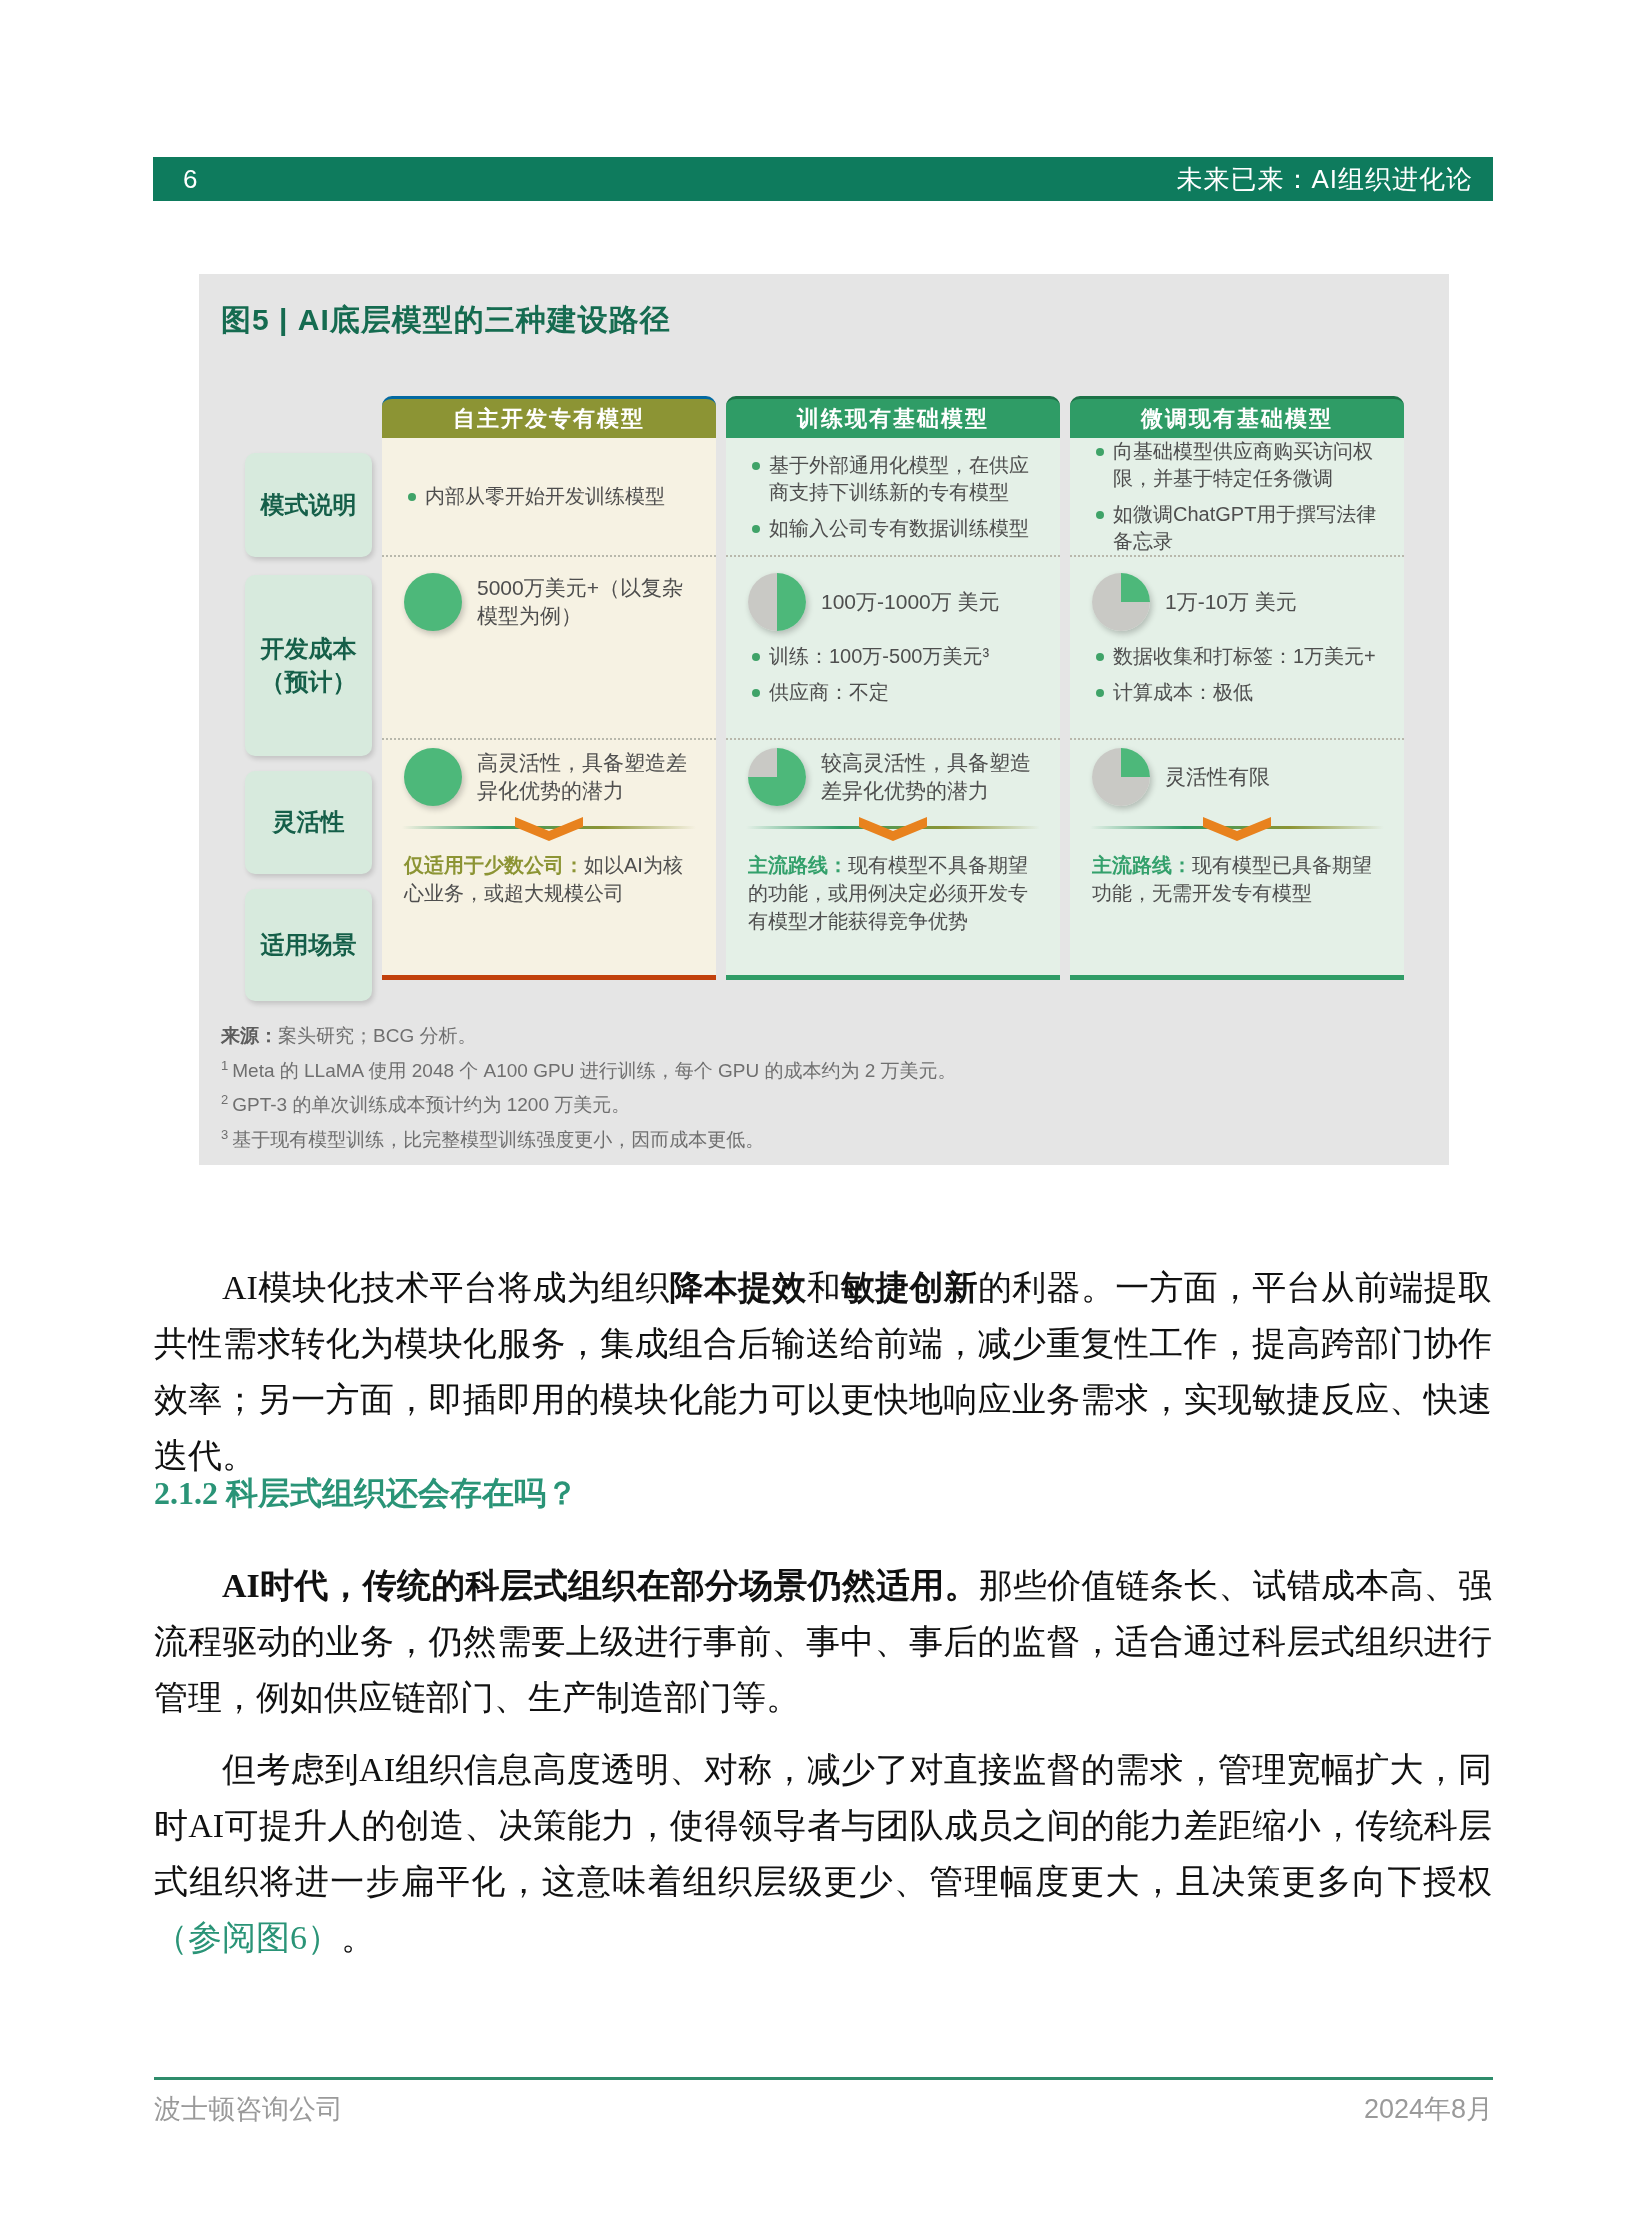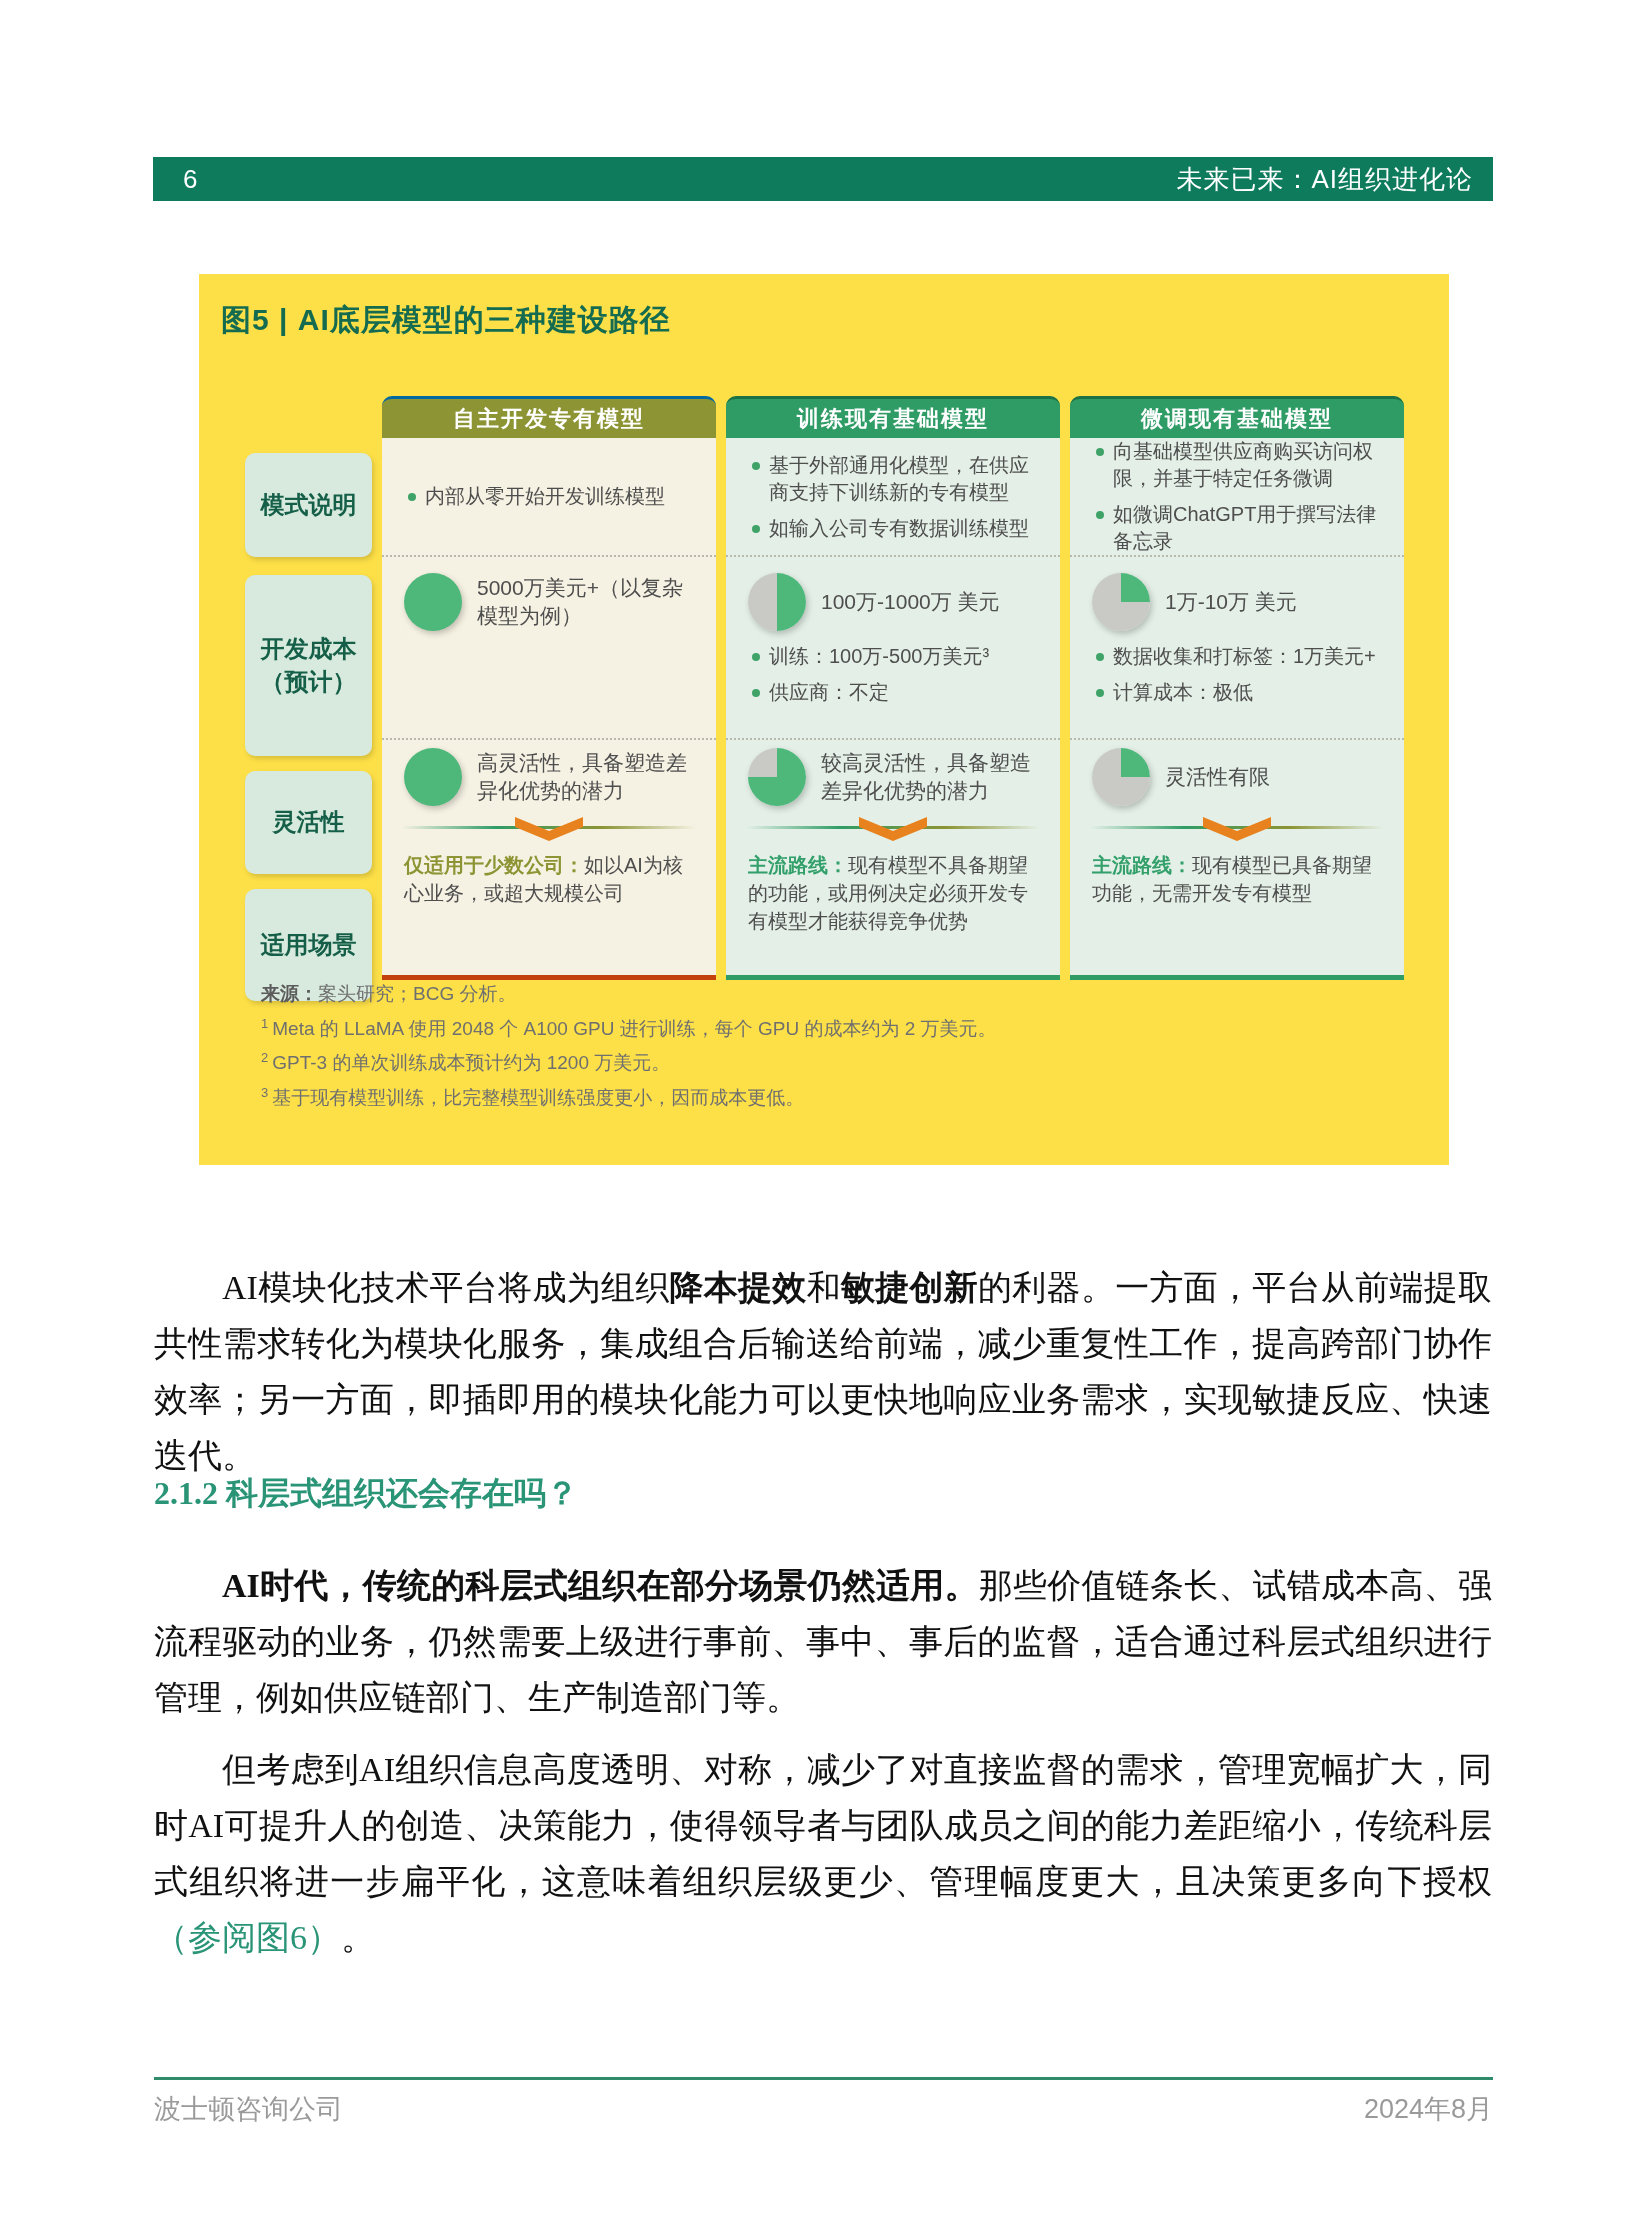--- a/index.html
+++ b/index.html
@@ -7,21 +7,21 @@
        font-family:"Liberation Sans",sans-serif;-webkit-font-smoothing:antialiased;}
   .abs{position:absolute;}
 
   
   .header-bar{left:153px;top:157px;width:1340px;height:44px;background:#0E7B5D;color:#fff;
     display:flex;align-items:center;justify-content:space-between;padding:0 20px 0 30px;box-sizing:border-box;}
   .header-bar .pageno{font-size:26px;}
   .header-bar .doc-title{font-size:26px;letter-spacing:1px;}
 
   
-  .figure-box{left:199px;top:274px;width:1250px;height:891px;background:#fde047;}
+  .figure-box{left:199px;top:274px;width:1250px;height:891px;background:#e5e5e5;}
   .figure-title{position:absolute;left:22px;top:26px;font-size:30px;font-weight:bold;color:#156B50;letter-spacing:1px;}
 
   .fig-table{position:absolute;left:46px;top:122px;width:1160px;height:584px;
     display:grid;grid-template-columns:127px 334px 334px 334px;column-gap:10px;}
 
   
   .label-col{display:flex;flex-direction:column;}
   .row-label{background:#D7EADD;border-radius:10px;box-shadow:2px 3px 5px rgba(0,0,0,.15);
     color:#155F49;font-weight:bold;font-size:24px;display:flex;align-items:center;justify-content:center;
     white-space:pre-line;line-height:1.35;}
@@ -66,21 +66,21 @@
   .chevron{position:absolute;left:50%;top:3px;transform:translateX(-50%);width:68px;height:24px;background:#E8821E;
     clip-path:polygon(0 0, 50% 58%, 100% 0, 100% 42%, 50% 100%, 0 42%);}
 
   .scenario-cell{flex:1;padding-top:9px;font-size:20px;line-height:1.4;}
   .scenario-cell p{margin:0;}
   .scenario-lead{font-weight:bold;}
   .col-olive .scenario-lead{color:#8C9434;}
   .col-green .scenario-lead{color:#33A06B;}
 
   
-  .footnotes{position:absolute;left:22px;top:706px;font-size:19px;color:#6F6F6F;line-height:1.5;margin-left:40px;}
+  .footnotes{position:absolute;left:22px;top:748px;font-size:19px;color:#6F6F6F;line-height:1.5;}
   .footnotes .src{margin-bottom:5px;}
   .footnotes .src b{color:#5c5c5c;}
   .footnotes .note{margin-bottom:5px;}
   .footnotes sup{font-size:13px;margin-right:4px;}
 
   
   .para{left:154px;width:1338px;font-family:"Liberation Serif",serif;font-size:34px;color:#111;
     line-height:56px;text-align:justify;text-indent:2em;}
   .para b{font-weight:bold;}
   .section-heading{left:154px;width:1338px;font-family:"Liberation Serif",serif;font-size:32px;

